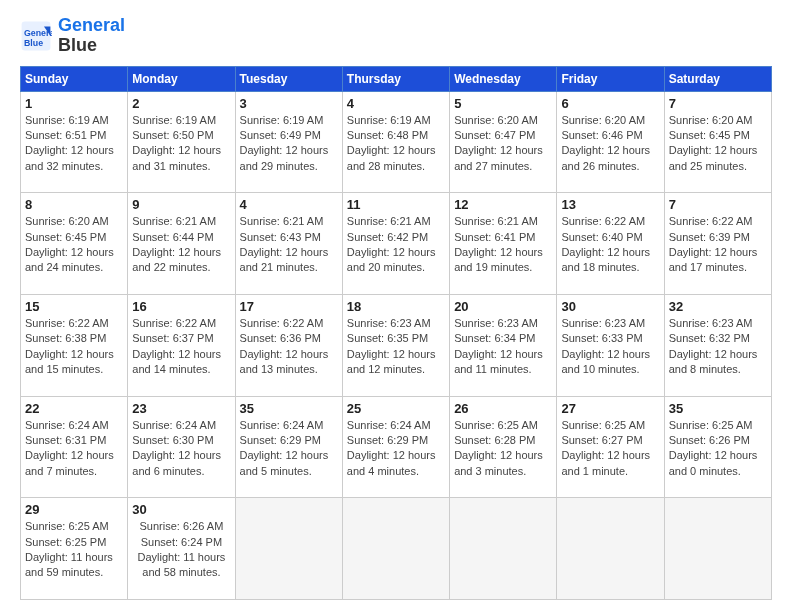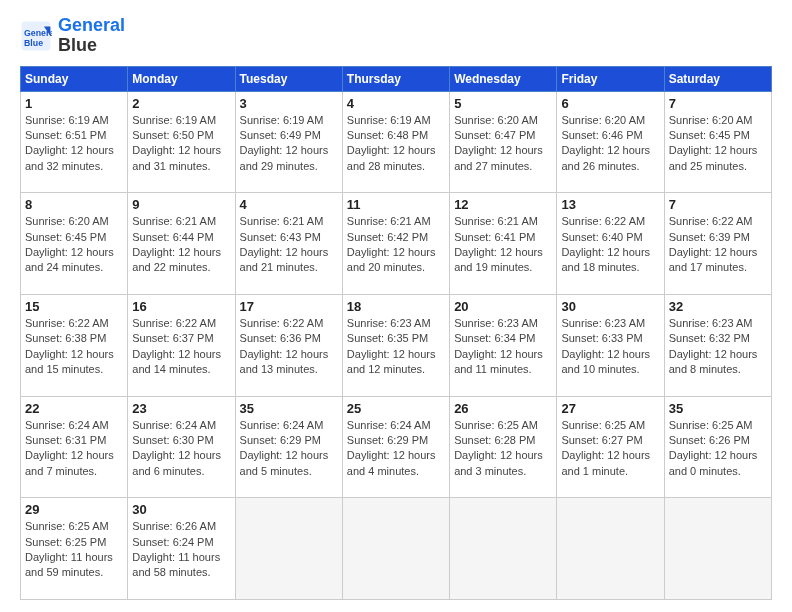--- a/index.html
+++ b/index.html
@@ -338,21 +338,21 @@
         <tr>
           <td>
             <span class="day-num">29</span>
             <div class="day-info" style="white-space: pre-line;">Sunrise: 6:25 AM
 Sunset: 6:25 PM
 Daylight: 11 hours
 and 59 minutes.</div>
           </td>
           <td>
             <span class="day-num">30</span>
-            <div class="day-info" style="white-space: pre-line;">Sunrise: 6:26 AM
+            <div class="day-info" style="white-space: pre-line; text-align: center;">Sunrise: 6:26 AM
 Sunset: 6:24 PM
 Daylight: 11 hours
 and 58 minutes.</div>
           </td>
           <td class="empty"></td>
           <td class="empty"></td>
           <td class="empty"></td>
           <td class="empty"></td>
           <td class="empty"></td>
         </tr>

